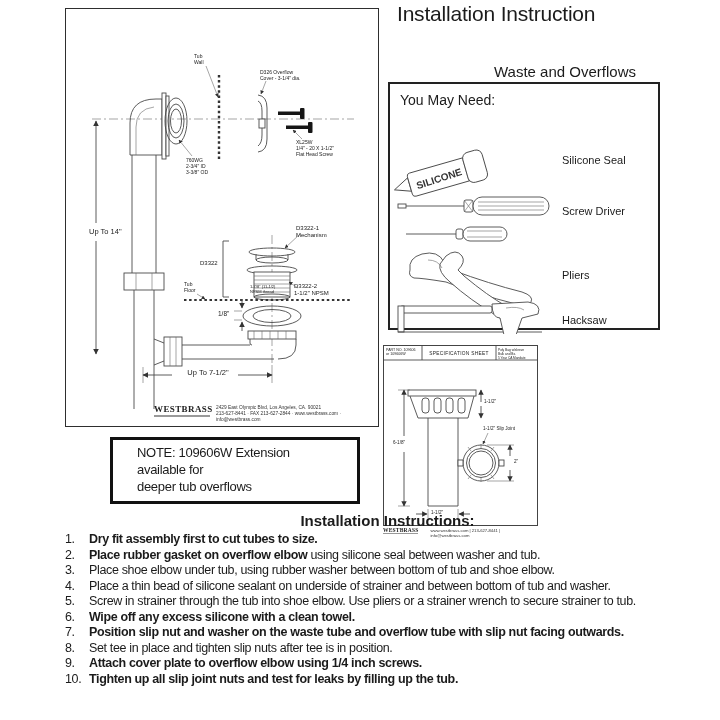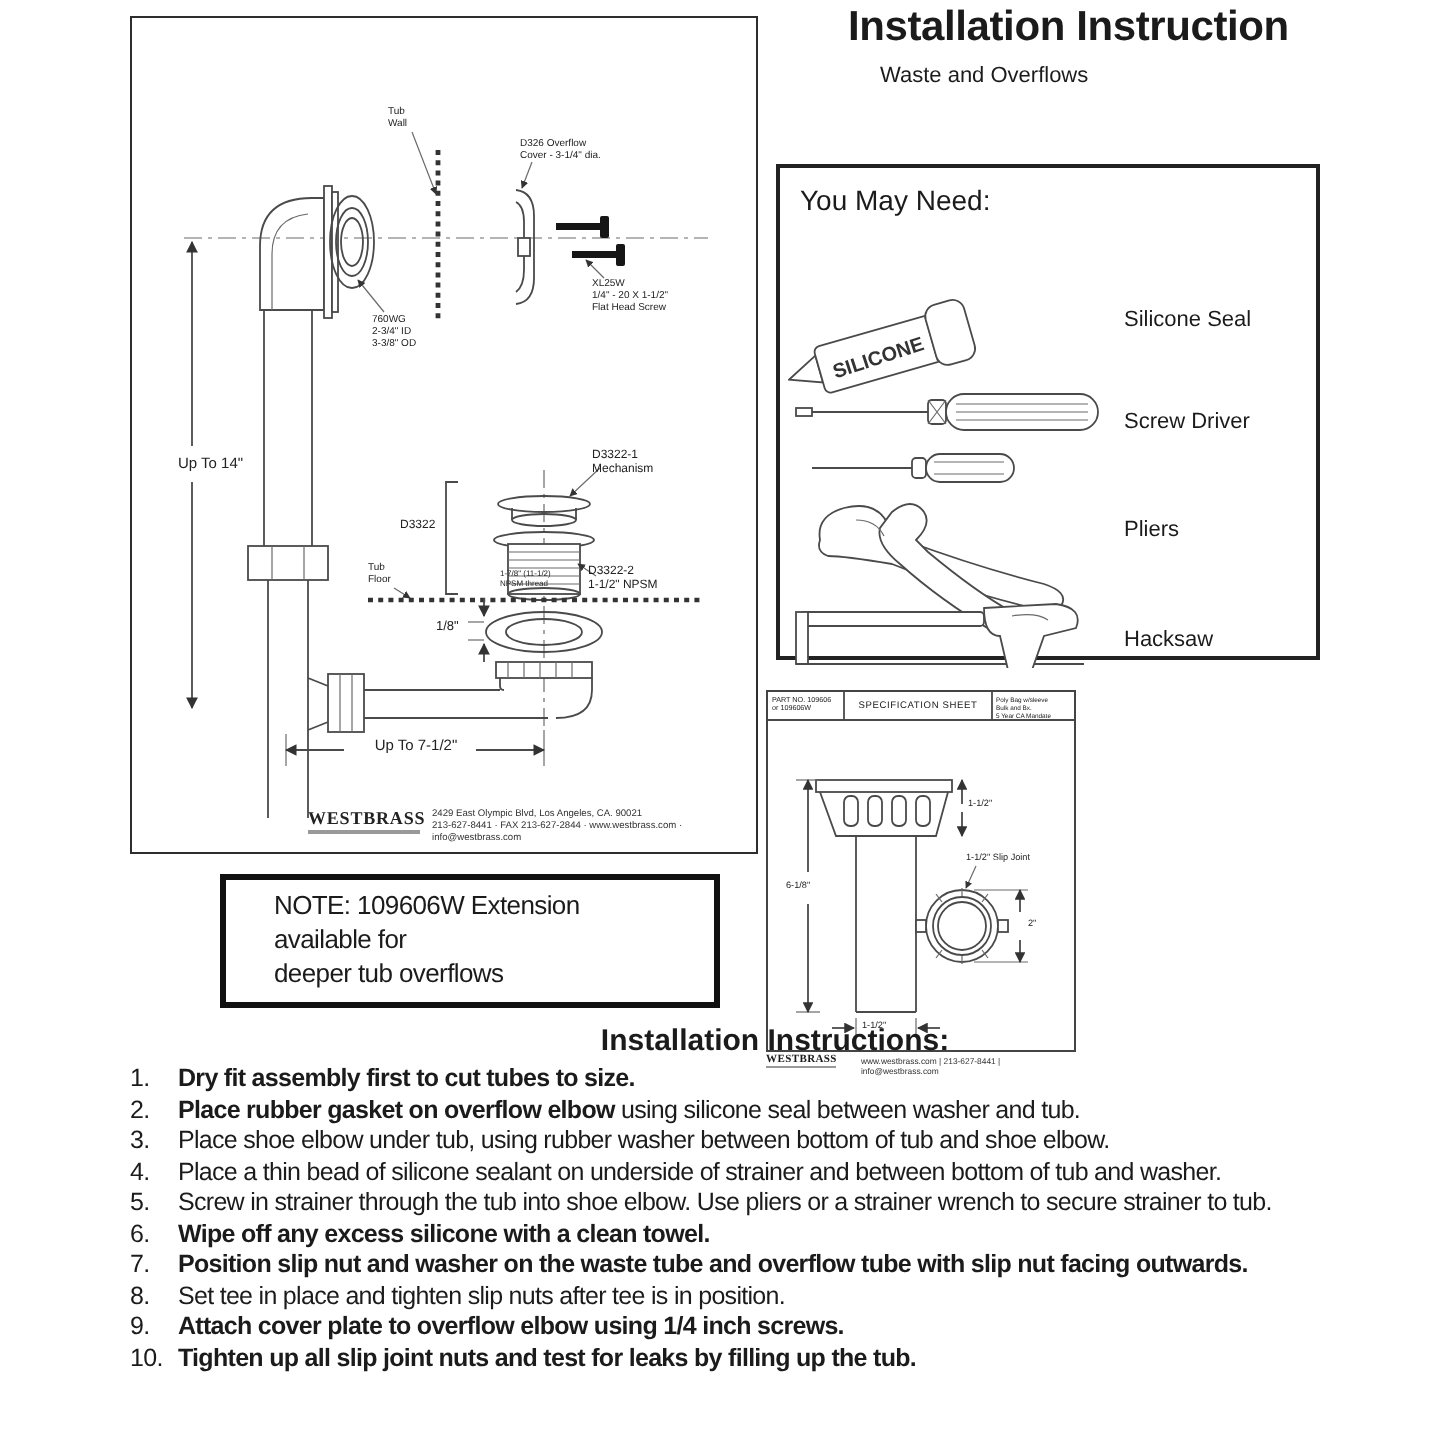--- a/index.html
+++ b/index.html
@@ -8,22 +8,22 @@
     font-family:"Liberation Sans",sans-serif;color:#1b1b1b;overflow:hidden;
   }
   
   .abs{position:absolute;}
   svg{display:block;}
   .dlabel{
     position:absolute;font-size:5px;line-height:1.2;color:#222;
     white-space:pre-line;
   }
   
-  #page-title{left:424px;top:2px;width:292px;font-size:21px;font-weight:bold;letter-spacing:-0.2px;}
-  #page-subtitle{left:440px;top:32px;width:250px;text-align:left;font-size:11px;}
+  #page-title{left:397px;top:2px;width:292px;font-size:21px;font-weight:normal;letter-spacing:-0.2px;}
+  #page-subtitle{left:440px;top:63px;width:250px;text-align:center;font-size:15px;}
   
   #main-diagram{left:65px;top:8px;width:312px;height:417px;border:1px solid #2e2e2e;}
   #main-diagram .dim{font-size:7.5px;background:#fff;padding:0 1px;}
   #md-footer-brand{left:88px;top:395px;width:62px;}
   #md-footer-brand .brand{font-family:"Liberation Serif",serif;font-weight:bold;font-size:9px;letter-spacing:0.4px;color:#222;}
   #md-footer-brand .tagline-bar{width:56px;height:2px;background:#999;margin-top:1px;}
   #md-address{left:150px;top:396px;width:158px;font-size:4.8px;line-height:1.3;color:#333;white-space:pre-line;}
   
   #you-may-need{left:388px;top:82px;width:272px;height:248px;border:2px solid #222;box-sizing:border-box;}
   #ymn-heading{left:10px;top:8px;font-size:14px;}
@@ -255,21 +255,21 @@
       <rect class="fillw" x="4" y="196" width="6" height="26"></rect>
       <line class="ln" x1="4" y1="222" x2="148" y2="222"></line>
       <line class="thin" x1="4" y1="225" x2="148" y2="225"></line>
       <path class="fillw" d="M98,194 L134,192 Q148,194 144,204 L128,208 L122,225 L110,225 L106,208 Q98,208 98,194 Z"></path>
       <path class="thin" d="M112,198 Q124,196 130,200"></path>
     </g>
   </svg>
 
   <div class="ymn-label" style="top:70px;">Silicone Seal</div>
   <div class="ymn-label" style="top:121px;">Screw Driver</div>
-  <div class="ymn-label" style="top:175px;">Pliers</div>
+  <div class="ymn-label" style="top:185px;">Pliers</div>
   <div class="ymn-label" style="top:230px;">Hacksaw</div>
 </div>
 
 <div class="abs" id="spec-sheet">
   <div id="ss-box">
     <svg width="153" height="177" viewBox="0 0 153 177">
       <defs>
         <marker id="arr2" viewBox="0 0 10 10" refX="9" refY="5" markerWidth="6" markerHeight="6" orient="auto-start-reverse">
           <path d="M0,0 L10,5 L0,10 Z" fill="#333"></path>
         </marker>

